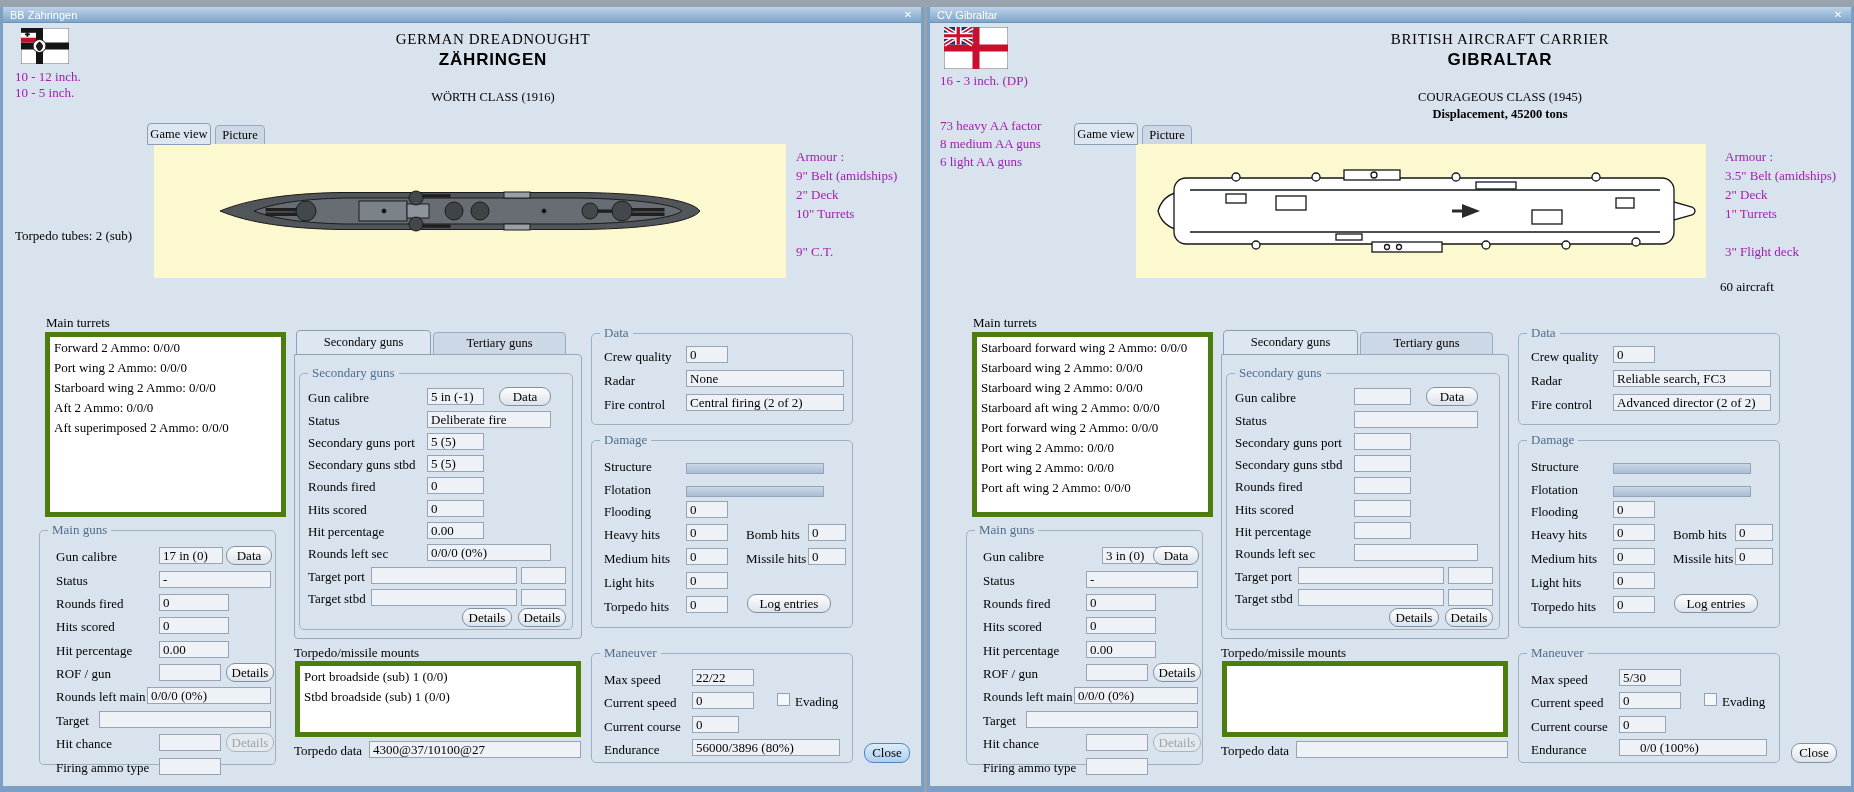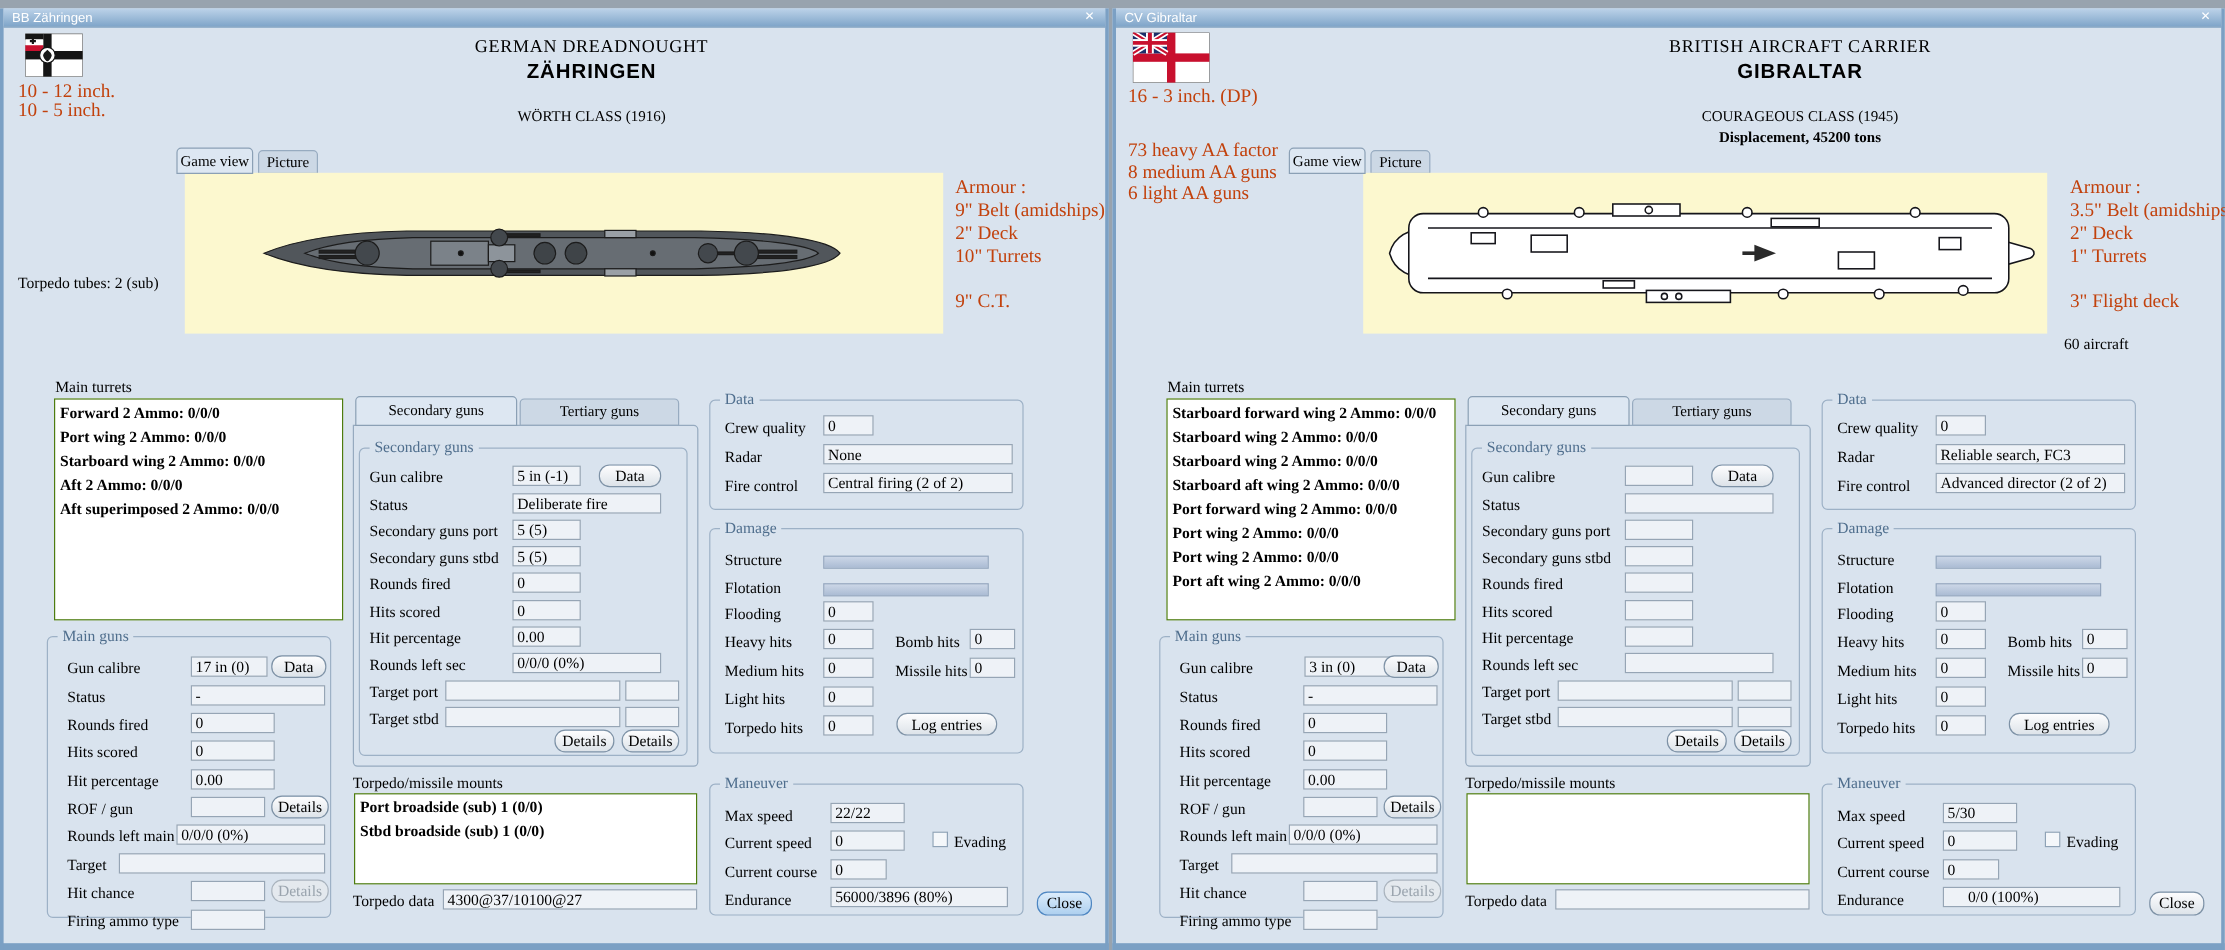--- a/index.html
+++ b/index.html
@@ -10,42 +10,42 @@
        box-sizing:border-box;}
   .win-left{left:0;width:924px;padding-left:32px;}
   .win-right{left:927px;width:927px;}
   .titlebar{position:absolute;top:0;left:0;right:0;height:16px;
        background:linear-gradient(#bdd3e9,#7fa5c9);border-bottom:1px solid #6d93b8;
        color:#fff;font-family:"Liberation Sans",sans-serif;font-size:11px;line-height:16px;
        padding-left:7px;box-sizing:border-box;}
   .close-x{position:absolute;right:5px;top:1px;width:16px;height:13px;color:#fff;
        text-align:center;font-size:10px;line-height:13px;font-family:"Liberation Sans",sans-serif;cursor:default;}
   .lbl{position:absolute;font-size:13px;line-height:16px;color:#000;white-space:nowrap;}
-  .lines{position:absolute;font-size:16px;color:#c2410c;}
+  .lines{position:absolute;font-size:13px;color:#a21caf;}
   .lines div{min-height:16px;line-height:16px;white-space:nowrap;}
   .armour div{min-height:19px;line-height:19px;}
   .aa div{min-height:18px;line-height:18px;}
   .heading{position:absolute;text-align:center;}
   .h1{font-size:15px;letter-spacing:.6px;}
   .h2{font-family:"Liberation Sans",sans-serif;font-weight:bold;font-size:17px;letter-spacing:.8px;margin-top:2px;}
   .h3{font-size:12.5px;margin-top:20px;}
   .h4{font-size:12.5px;font-weight:600;margin-top:2px;}
   .imgarea{position:absolute;background:#fcf8cf;}
   .tab{position:absolute;box-sizing:border-box;background:#ccd8e5;border:1px solid #97abc0;
        border-radius:4px 4px 0 0;font-size:12.5px;text-align:center;line-height:19px;}
   .tab.active{background:#dde7f2;border-color:#8ba0b5;z-index:2;line-height:21px;}
   .tabpanel{position:absolute;border:1px solid #96aabf;border-radius:0 4px 4px 4px;box-sizing:border-box;}
   .g{position:absolute;border:1px solid #9db1c6;border-radius:5px;box-sizing:border-box;}
   .cap{position:absolute;top:-9px;left:8px;background:#d9e3ee;padding:0 4px;font-size:13px;
        line-height:16px;color:#4f6e8d;white-space:nowrap;}
   .field{position:absolute;box-sizing:border-box;height:17px;background:#eef2f7;
        border:1px solid #96a5b5;font-size:13px;line-height:15px;padding:0 3px;
        overflow:hidden;white-space:nowrap;}
-  .listbox{position:absolute;box-sizing:border-box;background:#fff;border:1px solid #4d7c0f;
-       font-size:13px;padding:1px 4px;overflow:hidden;font-weight:bold;}
+  .listbox{position:absolute;box-sizing:border-box;background:#fff;border:5px solid #4d7c0f;
+       font-size:13px;padding:1px 4px;overflow:hidden;}
   .listbox div{line-height:20px;white-space:nowrap;}
   .btn{position:absolute;box-sizing:border-box;height:19px;border:1px solid #7e92a6;border-radius:9px;
        background:linear-gradient(#fdfdfe,#dde3e9);font-size:13px;line-height:17px;text-align:center;cursor:default;}
   .btn.disabled{color:#9aa4ae;border-color:#aab4be;background:#e4e9ee;}
   .btn.close-btn{width:46px;height:20px;}
   .btn.focused{background:linear-gradient(#dcecfb,#aed0ef);border-color:#4d86c2;}
   .bar{position:absolute;width:136px;height:9px;border:1px solid #93a5bd;
        background:linear-gradient(#ccd7e7,#abbcd4);}
   .checkbox{position:absolute;width:13px;height:13px;background:#f4f7fa;border:1px solid #8ea2b6;box-sizing:border-box;}
   .flag{position:absolute;}
@@ -342,21 +342,21 @@
       <div>Starboard aft wing 2 Ammo: 0/0/0</div>
       <div>Port forward wing 2 Ammo: 0/0/0</div>
       <div>Port wing 2 Ammo: 0/0/0</div>
       <div>Port wing 2 Ammo: 0/0/0</div>
       <div>Port aft wing 2 Ammo: 0/0/0</div>
     </div>
 
   <div class="g" style="left:36px;top:523px;width:237px;height:235px;">
     <div class="cap">Main guns</div>
     <span class="lbl" style="left:16px;top:18px;">Gun calibre</span>
-    <div class="field" style="left:120px;top:16px;width:72px;">3 in (0)</div>
+    <div class="field" style="left:135px;top:16px;width:72px;">3 in (0)</div>
     <div class="btn" style="left:186px;top:15px;width:46px;">Data</div>
     <span class="lbl" style="left:16px;top:42px;">Status</span>
     <div class="field" style="left:119px;top:40px;width:112px;">-</div>
     <span class="lbl" style="left:16px;top:65px;">Rounds fired</span>
     <div class="field" style="left:119px;top:63px;width:70px;">0</div>
     <span class="lbl" style="left:16px;top:88px;">Hits scored</span>
     <div class="field" style="left:119px;top:86px;width:70px;">0</div>
     <span class="lbl" style="left:16px;top:112px;">Hit percentage</span>
     <div class="field" style="left:119px;top:110px;width:70px;">0.00</div>
     <span class="lbl" style="left:16px;top:135px;">ROF / gun</span>

